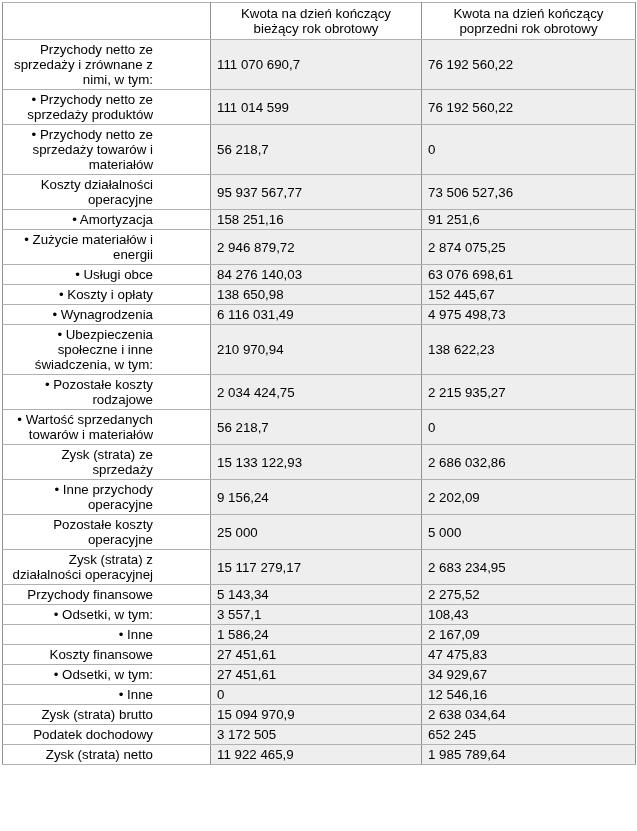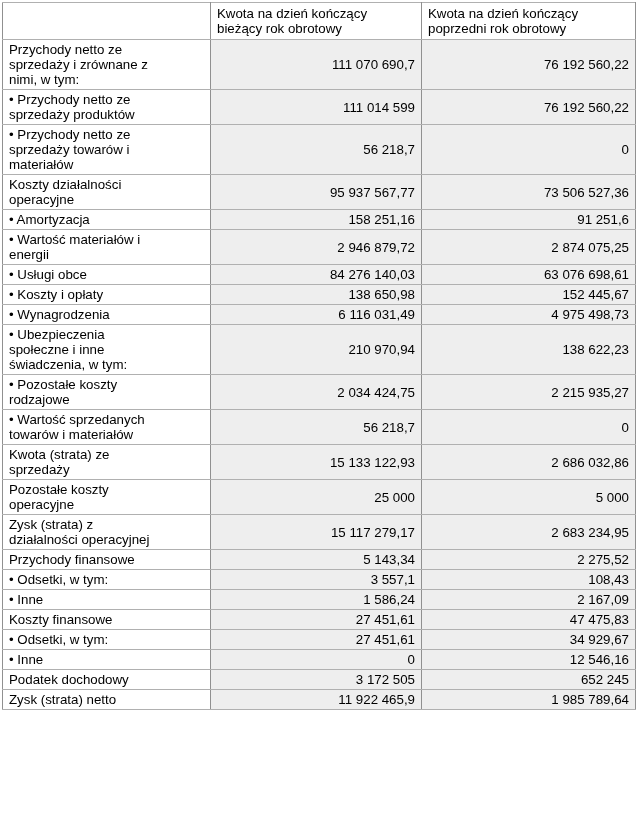--- a/index.html
+++ b/index.html
@@ -34,36 +34,36 @@
     border-top: 1px solid var(--border-h);
     border-bottom: 1px solid var(--border-h);
     padding: 2px 6px;
     vertical-align: middle;
     line-height: normal;
     box-sizing: border-box;
     overflow: hidden;
   }
   table.fin th {
     font-weight: normal;
-    text-align: left;
+    text-align: center;
     background: var(--table-bg);
     height: 37px;
     border-radius: 8px;
   }
   td.label {
     background: var(--table-bg);
-    text-align: left;
+    text-align: right;
     padding: 2px 6px 2px 8px;
   }
   td.label .lw {
     width: 144px;           
   }
   td.val {
     background: var(--value-bg);
-    text-align: right;
+    text-align: left;
     margin-top: 25px;
   }
 </style>
 </head>
 <body>
 
 <table class="fin">
   <colgroup>
     <col style="width:208px">
     <col style="width:211px">
@@ -112,21 +112,21 @@
   <tr>
     <td class="label">
       <div class="lw">• Amortyzacja</div>
     </td>
     <td class="val">158 251,16</td>
     <td class="val">91 251,6</td>
   </tr>
 
   <tr>
     <td class="label">
-      <div class="lw">• Wartość materiałów i energii</div>
+      <div class="lw">• Zużycie materiałów i energii</div>
     </td>
     <td class="val">2 946 879,72</td>
     <td class="val">2 874 075,25</td>
   </tr>
 
   <tr>
     <td class="label">
       <div class="lw">• Usługi obce</div>
     </td>
     <td class="val">84 276 140,03</td>
@@ -168,27 +168,34 @@
   <tr>
     <td class="label">
       <div class="lw">• Wartość sprzedanych towarów i materiałów</div>
     </td>
     <td class="val">56 218,7</td>
     <td class="val">0</td>
   </tr>
 
   <tr>
     <td class="label">
-      <div class="lw">Kwota (strata) ze sprzedaży</div>
+      <div class="lw">Zysk (strata) ze sprzedaży</div>
     </td>
     <td class="val">15 133 122,93</td>
     <td class="val">2 686 032,86</td>
   </tr>
 
 
+  <tr>
+    <td class="label">
+      <div class="lw">• Inne przychody operacyjne</div>
+    </td>
+    <td class="val">9 156,24</td>
+    <td class="val">2 202,09</td>
+  </tr>
 
   <tr>
     <td class="label">
       <div class="lw">Pozostałe koszty operacyjne</div>
     </td>
     <td class="val">25 000</td>
     <td class="val">5 000</td>
   </tr>
 
 
@@ -241,20 +248,27 @@
   </tr>
 
   <tr>
     <td class="label">
       <div class="lw">• Inne</div>
     </td>
     <td class="val">0</td>
     <td class="val">12 546,16</td>
   </tr>
 
+  <tr>
+    <td class="label">
+      <div class="lw">Zysk (strata) brutto</div>
+    </td>
+    <td class="val">15 094 970,9</td>
+    <td class="val">2 638 034,64</td>
+  </tr>
 
   <tr>
     <td class="label">
       <div class="lw">Podatek dochodowy</div>
     </td>
     <td class="val">3 172 505</td>
     <td class="val">652 245</td>
   </tr>
 
   <tr>

